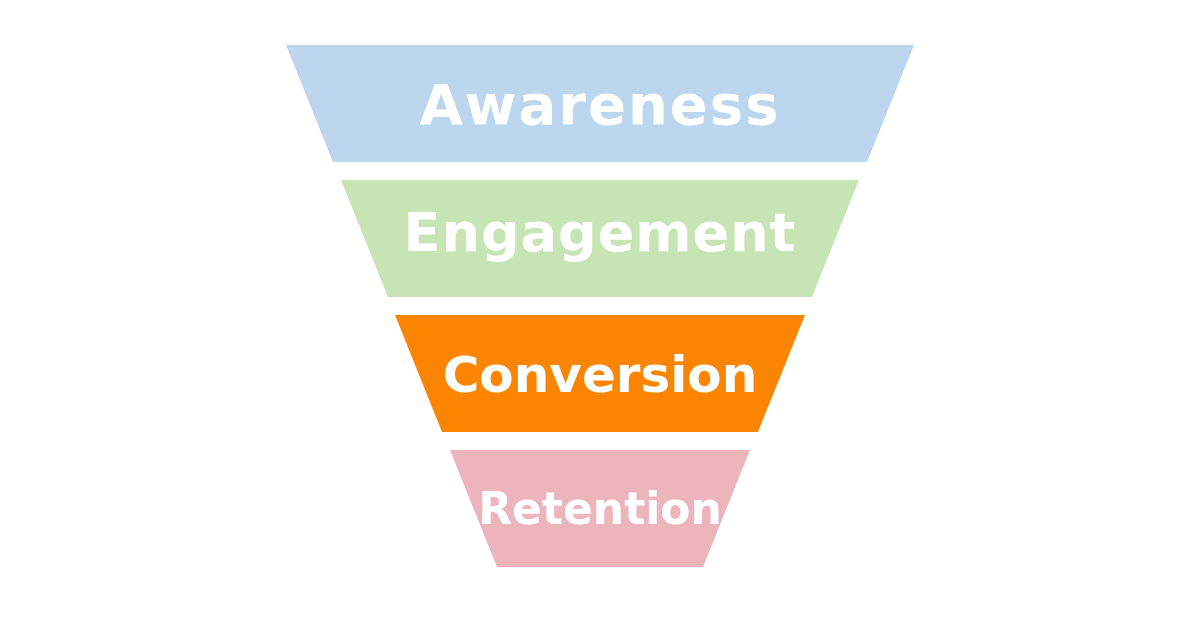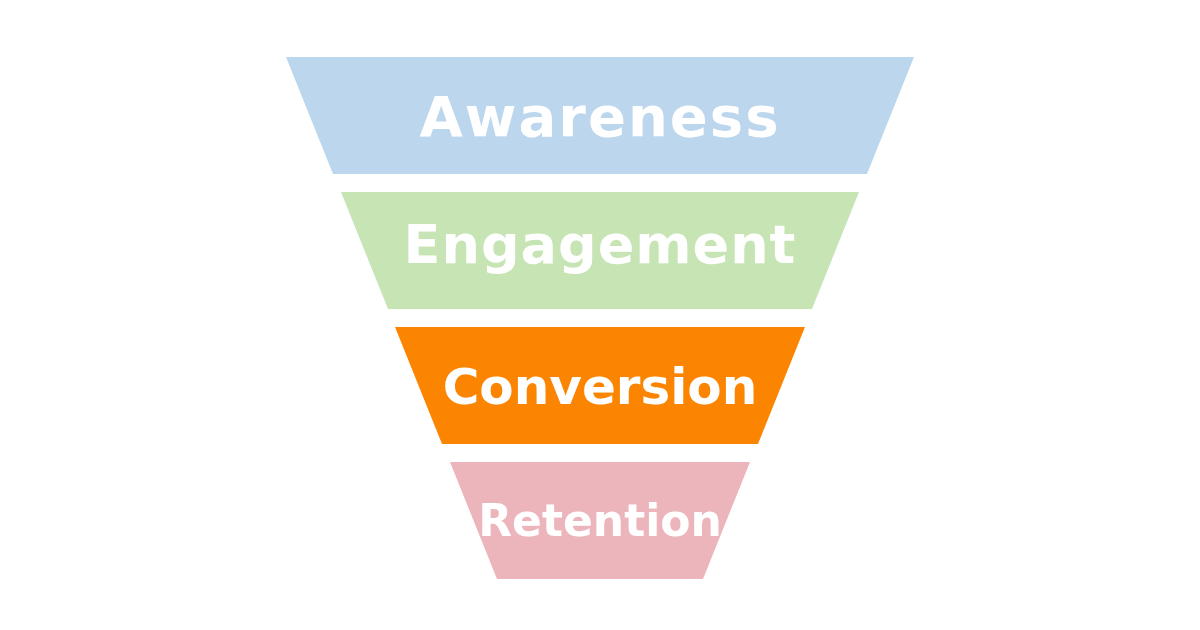--- a/index.html
+++ b/index.html
@@ -11,21 +11,20 @@
     height: 630px;
     background: #FFFFFF;
     overflow: hidden;
     font-family: "DejaVu Sans", sans-serif;
   }
   .canvas {
     position: relative;
     width: 1200px;
     height: 562px;
     background: #FFFFFF;
-    margin-top: 12px;
   }
   .funnel-svg {
     display: block;
     width: 1200px;
     height: 630px;
   }
   .stage-label {
     fill: #FFFFFF;
     font-family: "DejaVu Sans", sans-serif;
     font-weight: bold;

